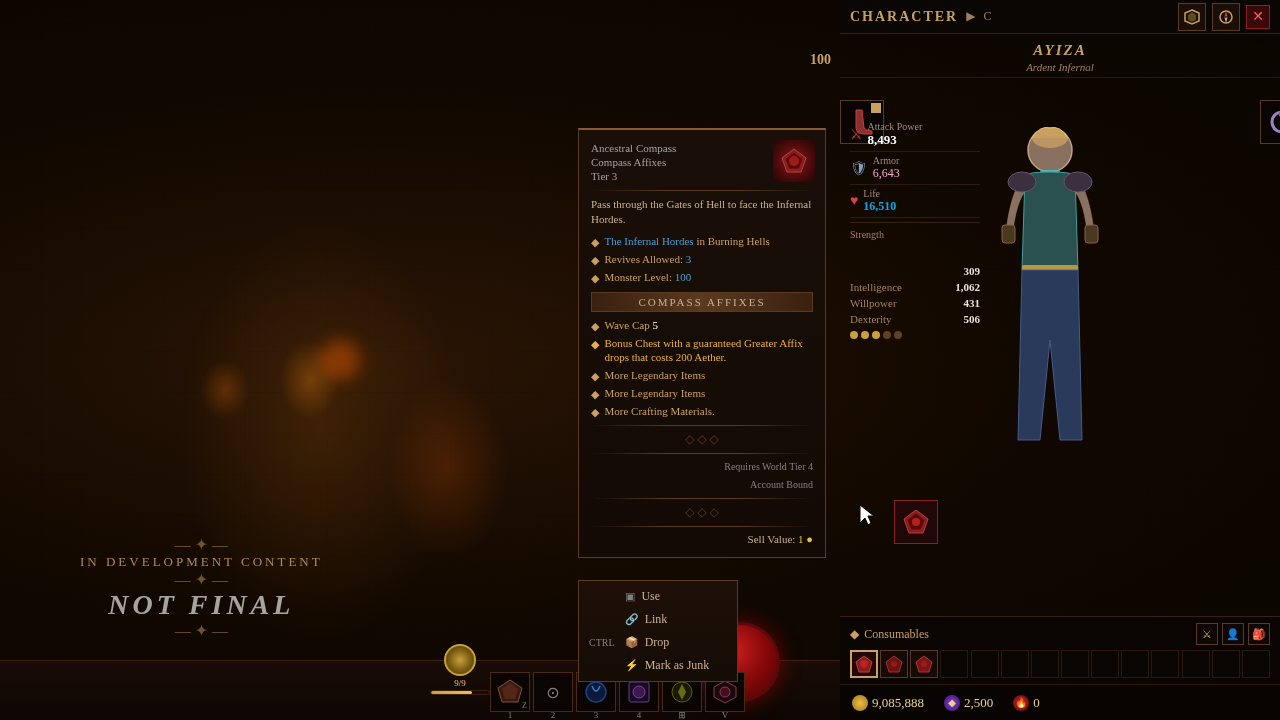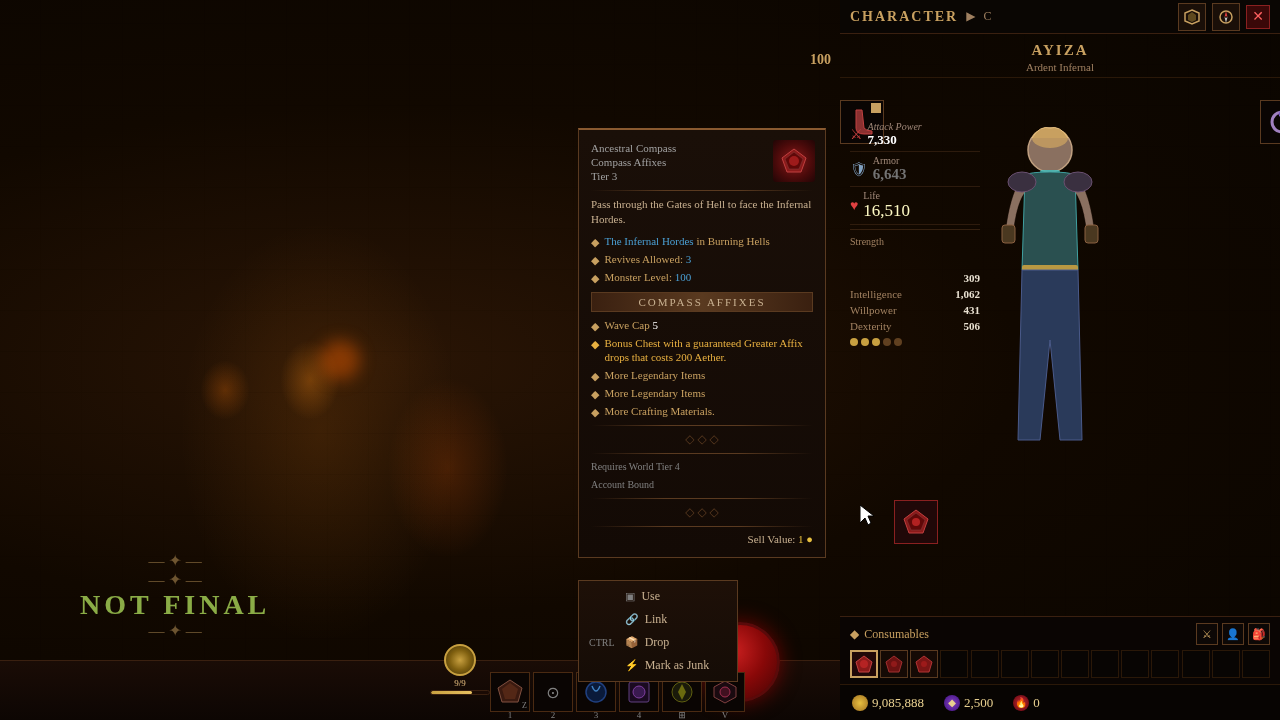--- a/index.html
+++ b/index.html
@@ -37,26 +37,27 @@
       z-index: 5;
     }
     .dev-notice .line1 {
       color: #c8a060;
       font-size: 13px;
       letter-spacing: 3px;
       text-transform: uppercase;
       opacity: 0.85;
     }
     .dev-notice .line2 {
-      color: #bef264;
+      color: #e5e5e5;
       font-size: 28px;
       font-weight: bold;
       letter-spacing: 4px;
       text-transform: uppercase;
       opacity: 0.7;
+      font-style: italic;
     }
     .dev-notice .ornament {
       color: #c8a060;
       font-size: 16px;
       opacity: 0.5;
     }
 
     
     .level-indicator {
       position: absolute;
@@ -145,21 +146,21 @@
       font-size: 11px;
       letter-spacing: 2px;
       padding: 3px 0;
       margin: 6px 0;
       border: 1px solid #5a3a20;
     }
 
     .item-footer-text {
       color: #808080;
       font-size: 10px;
-      text-align: left;
+      text-align: right;
       margin-top: 4px;
       line-height: 1.4;
     }
     .sell-value {
       color: #c8b090;
       font-size: 11px;
       text-align: right;
       margin-top: 4px;
     }
     .sell-gold { color: #e8c040; }
@@ -345,20 +346,21 @@
 
   <div style="position:absolute;inset:0;opacity:0.15;background:repeating-linear-gradient(0deg,transparent,transparent 40px,rgba(0,0,0,0.3) 40px,rgba(0,0,0,0.3) 41px),repeating-linear-gradient(90deg,transparent,transparent 40px,rgba(0,0,0,0.2) 40px,rgba(0,0,0,0.2) 41px)"></div>
 
   <div style="position:absolute;left:280px;top:340px;width:60px;height:80px;background:radial-gradient(ellipse,rgba(255,140,20,0.3) 0%,transparent 70%)"></div>
   <div style="position:absolute;left:320px;top:340px;width:40px;height:40px;background:rgba(255,100,0,0.4);border-radius:50%;filter:blur(8px)"></div>
   <div style="position:absolute;left:200px;top:360px;width:50px;height:60px;background:radial-gradient(ellipse,rgba(255,120,10,0.25) 0%,transparent 70%)"></div>
 </div>
 
 <div class="dev-notice">
   <div class="ornament">— ✦ —</div>
+  <div class="line1">IN DEVELOPMENT CONTENT</div>
   <div class="ornament">— ✦ —</div>
   <div class="line2">NOT FINAL</div>
   <div class="ornament">— ✦ —</div>
 </div>
 
 <div class="level-indicator">100</div>
 
 <div class="item-panel">
   <div class="item-icon">
     <svg width="30" height="30" viewBox="0 0 30 30">
@@ -471,49 +473,49 @@
         <svg width="16" height="16" viewBox="0 0 16 16">
           <circle cx="8" cy="8" r="6" fill="none" stroke="#c8a060" stroke-width="1.5"></circle>
           <polygon points="8,2 9.5,8 8,7 6.5,8" fill="#e04040"></polygon>
           <polygon points="8,14 9.5,8 8,9 6.5,8" fill="#c0c0c0"></polygon>
         </svg>
       </div>
       <div class="close-btn">✕</div>
     </div>
   </div>
 
-  <div style="position:absolute;top:34px;left:0;right:0;padding:8px 10px 4px;border-bottom:1px solid #2a1808;text-align:center;">
+  <div style="position:absolute;top:34px;left:0;right:0;padding:8px 10px 4px;border-bottom:1px solid #2a1808;text-align:center;font-style:italic;">
     <div style="color:#c8a060;font-size:15px;font-weight:bold;letter-spacing:2px;">AYIZA</div>
     <div style="color:#a08060;font-size:11px;margin-top:2px;">Ardent Infernal</div>
   </div>
 
 
   <div style="position:absolute;top:114px;left:0;width:150px;padding:4px 10px;">
 
     <div style="display:flex;align-items:center;padding:3px 0;border-bottom:1px solid rgba(90,58,32,0.4);">
       <span style="font-size:14px;margin-right:5px;color:#c84040;">⚔</span>
       <div style="flex:1;">
-        <div style="color:#a08878;font-size:10px;font-style:italic;">Attack Power</div>
-        <div style="color:#fff;font-size:13px;font-weight:bold;">7,330</div>
+        <div style="color:#a08878;font-size:10px;">Attack Power</div>
+        <div style="color:#fff;font-size:13px;font-weight:bold;">8,493</div>
       </div>
     </div>
 
     <div style="display:flex;align-items:center;padding:3px 0;border-bottom:1px solid rgba(90,58,32,0.4);">
       <span style="font-size:14px;margin-right:5px;color:#80a0c0;">🛡</span>
       <div style="flex:1;">
         <div style="color:#a08878;font-size:10px;">Armor</div>
-        <div style="color:#737373;font-size:15px;font-weight:bold;">6,643</div>
+        <div style="color:#f9a8d4;font-size:12px;font-weight:normal;">6,643</div>
       </div>
     </div>
 
     <div style="display:flex;align-items:center;padding:3px 0;border-bottom:1px solid rgba(90,58,32,0.4);">
       <span style="font-size:14px;margin-right:5px;color:#e04040;">♥</span>
       <div style="flex:1;">
         <div style="color:#a08878;font-size:10px;">Life</div>
-        <div style="color:#fef9c3;font-size:17px;font-weight:normal;">16,510</div>
+        <div style="color:#0ea5e9;font-size:12px;font-weight:bold;">16,510</div>
       </div>
     </div>
 
     <div style="height:1px;background:rgba(90,58,32,0.5);margin:4px 0;"></div>
 
     <div style="display:flex;justify-content:space-between;padding:2px 0;">
       <span style="color:#a08060;font-size:10px;">Strength</span>
       <span style="color:#e8e0d0;font-size:11px;font-weight:bold;margin-top:36px;">309</span>
     </div>
     <div style="display:flex;justify-content:space-between;padding:2px 0;">

